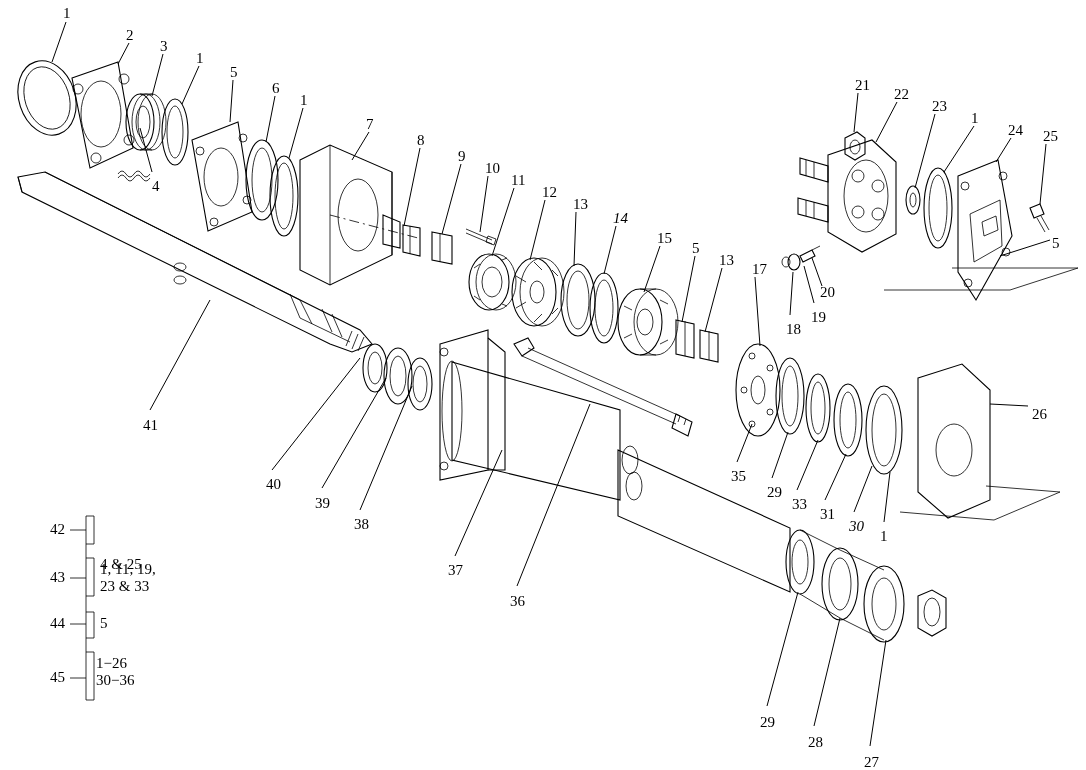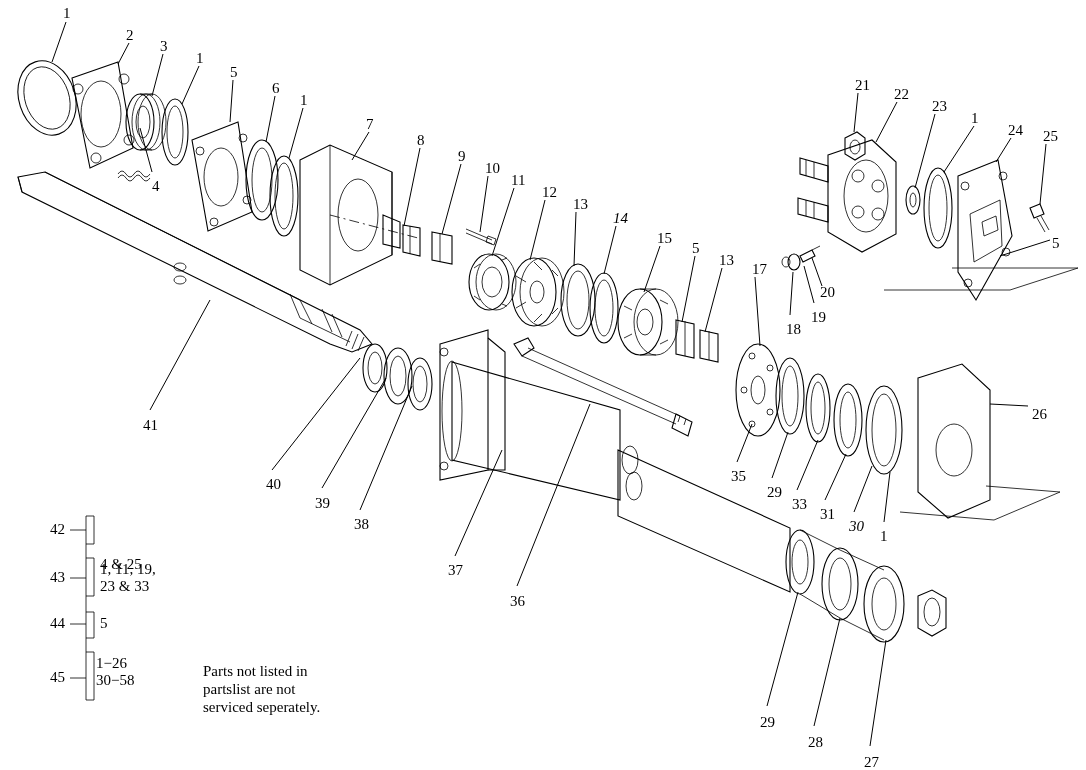--- a/index.html
+++ b/index.html
@@ -394,19 +394,16 @@
 
   <div class="legend-text" style="left:50px; top:569px;">43</div>
   <div class="legend-text" style="left:100px; top:561px;">1, 11, 19,
 23 &amp; 33</div>
 
   <div class="legend-text" style="left:50px; top:615px;">44</div>
   <div class="legend-text" style="left:100px; top:615px;">5</div>
 
   <div class="legend-text" style="left:50px; top:669px;">45</div>
   <div class="legend-text" style="left:96px; top:655px;">1−26
-30−58</div>
-
-  <div class="note" style="left:203px; top:662px;">Parts not listed in
-partslist are not
-serviced seperately.</div>
+30−36</div>
+
 
 </div>
 
 </body></html>

